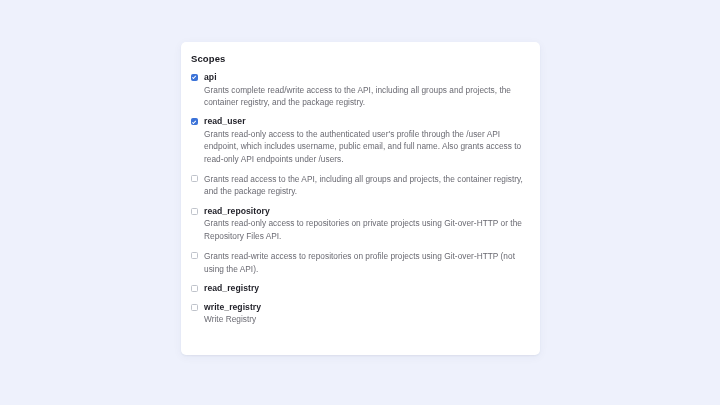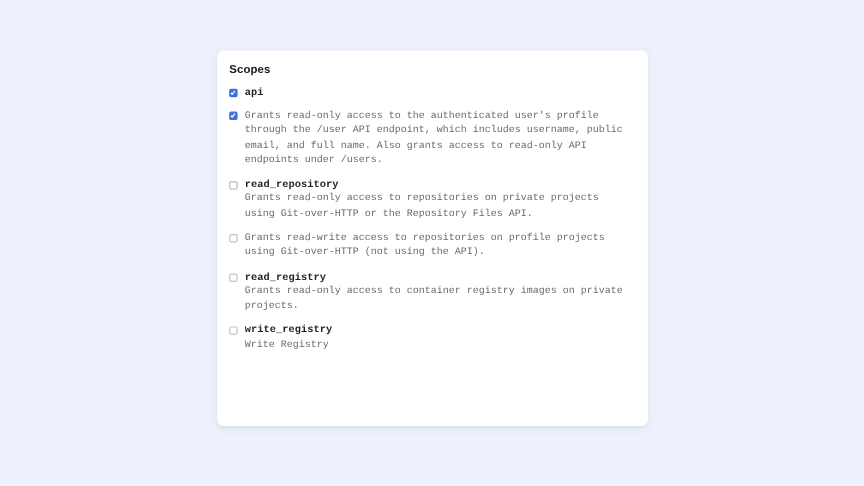--- a/index.html
+++ b/index.html
@@ -47,21 +47,20 @@
   }
 
   .scope-list {
     display: block;
   }
 
   .scope-row {
     position: relative;
     padding-left: 14px;
     margin-bottom: 8px;
-    font-family: Liberation Mono, monospace;
   }
   .scope-row:last-child { margin-bottom: 0; }
 
   
   .cb {
     position: absolute;
     left: 1px;
     top: 2px;
     width: 7px;
     height: 7px;
@@ -115,43 +114,45 @@
   <div id="scopes-card">
 
     <div class="card-title">Scopes</div>
 
     <div class="scope-list" id="scope-list">
         <div class="scope-row">
           <span class="cb checked">
             <span class="tick"></span>
           </span>
           <span class="scope-name">api</span>
+          <span class="scope-desc">Grants complete read/write access to the API, including all groups and projects, the container registry, and the package registry.</span>
         </div>
         <div class="scope-row">
           <span class="cb checked">
             <span class="tick"></span>
           </span>
+          <span class="scope-name">read_user</span>
           <span class="scope-desc">Grants read-only access to the authenticated user's profile through the /user API endpoint, which includes username, public email, and full name. Also grants access to read-only API endpoints under /users.</span>
         </div>
         <div class="scope-row">
           <span class="cb unchecked"></span>
+          <span class="scope-desc">Grants read access to the API, including all groups and projects, the container registry, and the package registry.</span>
         </div>
         <div class="scope-row">
           <span class="cb unchecked"></span>
           <span class="scope-name">read_repository</span>
           <span class="scope-desc">Grants read-only access to repositories on private projects using Git-over-HTTP or the Repository Files API.</span>
         </div>
         <div class="scope-row">
           <span class="cb unchecked"></span>
           <span class="scope-desc">Grants read-write access to repositories on profile projects using Git-over-HTTP (not using the API).</span>
         </div>
         <div class="scope-row">
           <span class="cb unchecked"></span>
           <span class="scope-name">read_registry</span>
-          <span class="scope-desc">Grants read-only access to container registry images on private projects.</span>
         </div>
         <div class="scope-row">
           <span class="cb unchecked"></span>
           <span class="scope-name">write_registry</span>
           <span class="scope-desc">Write Registry</span>
         </div>
       </div>
 
   </div>
 

